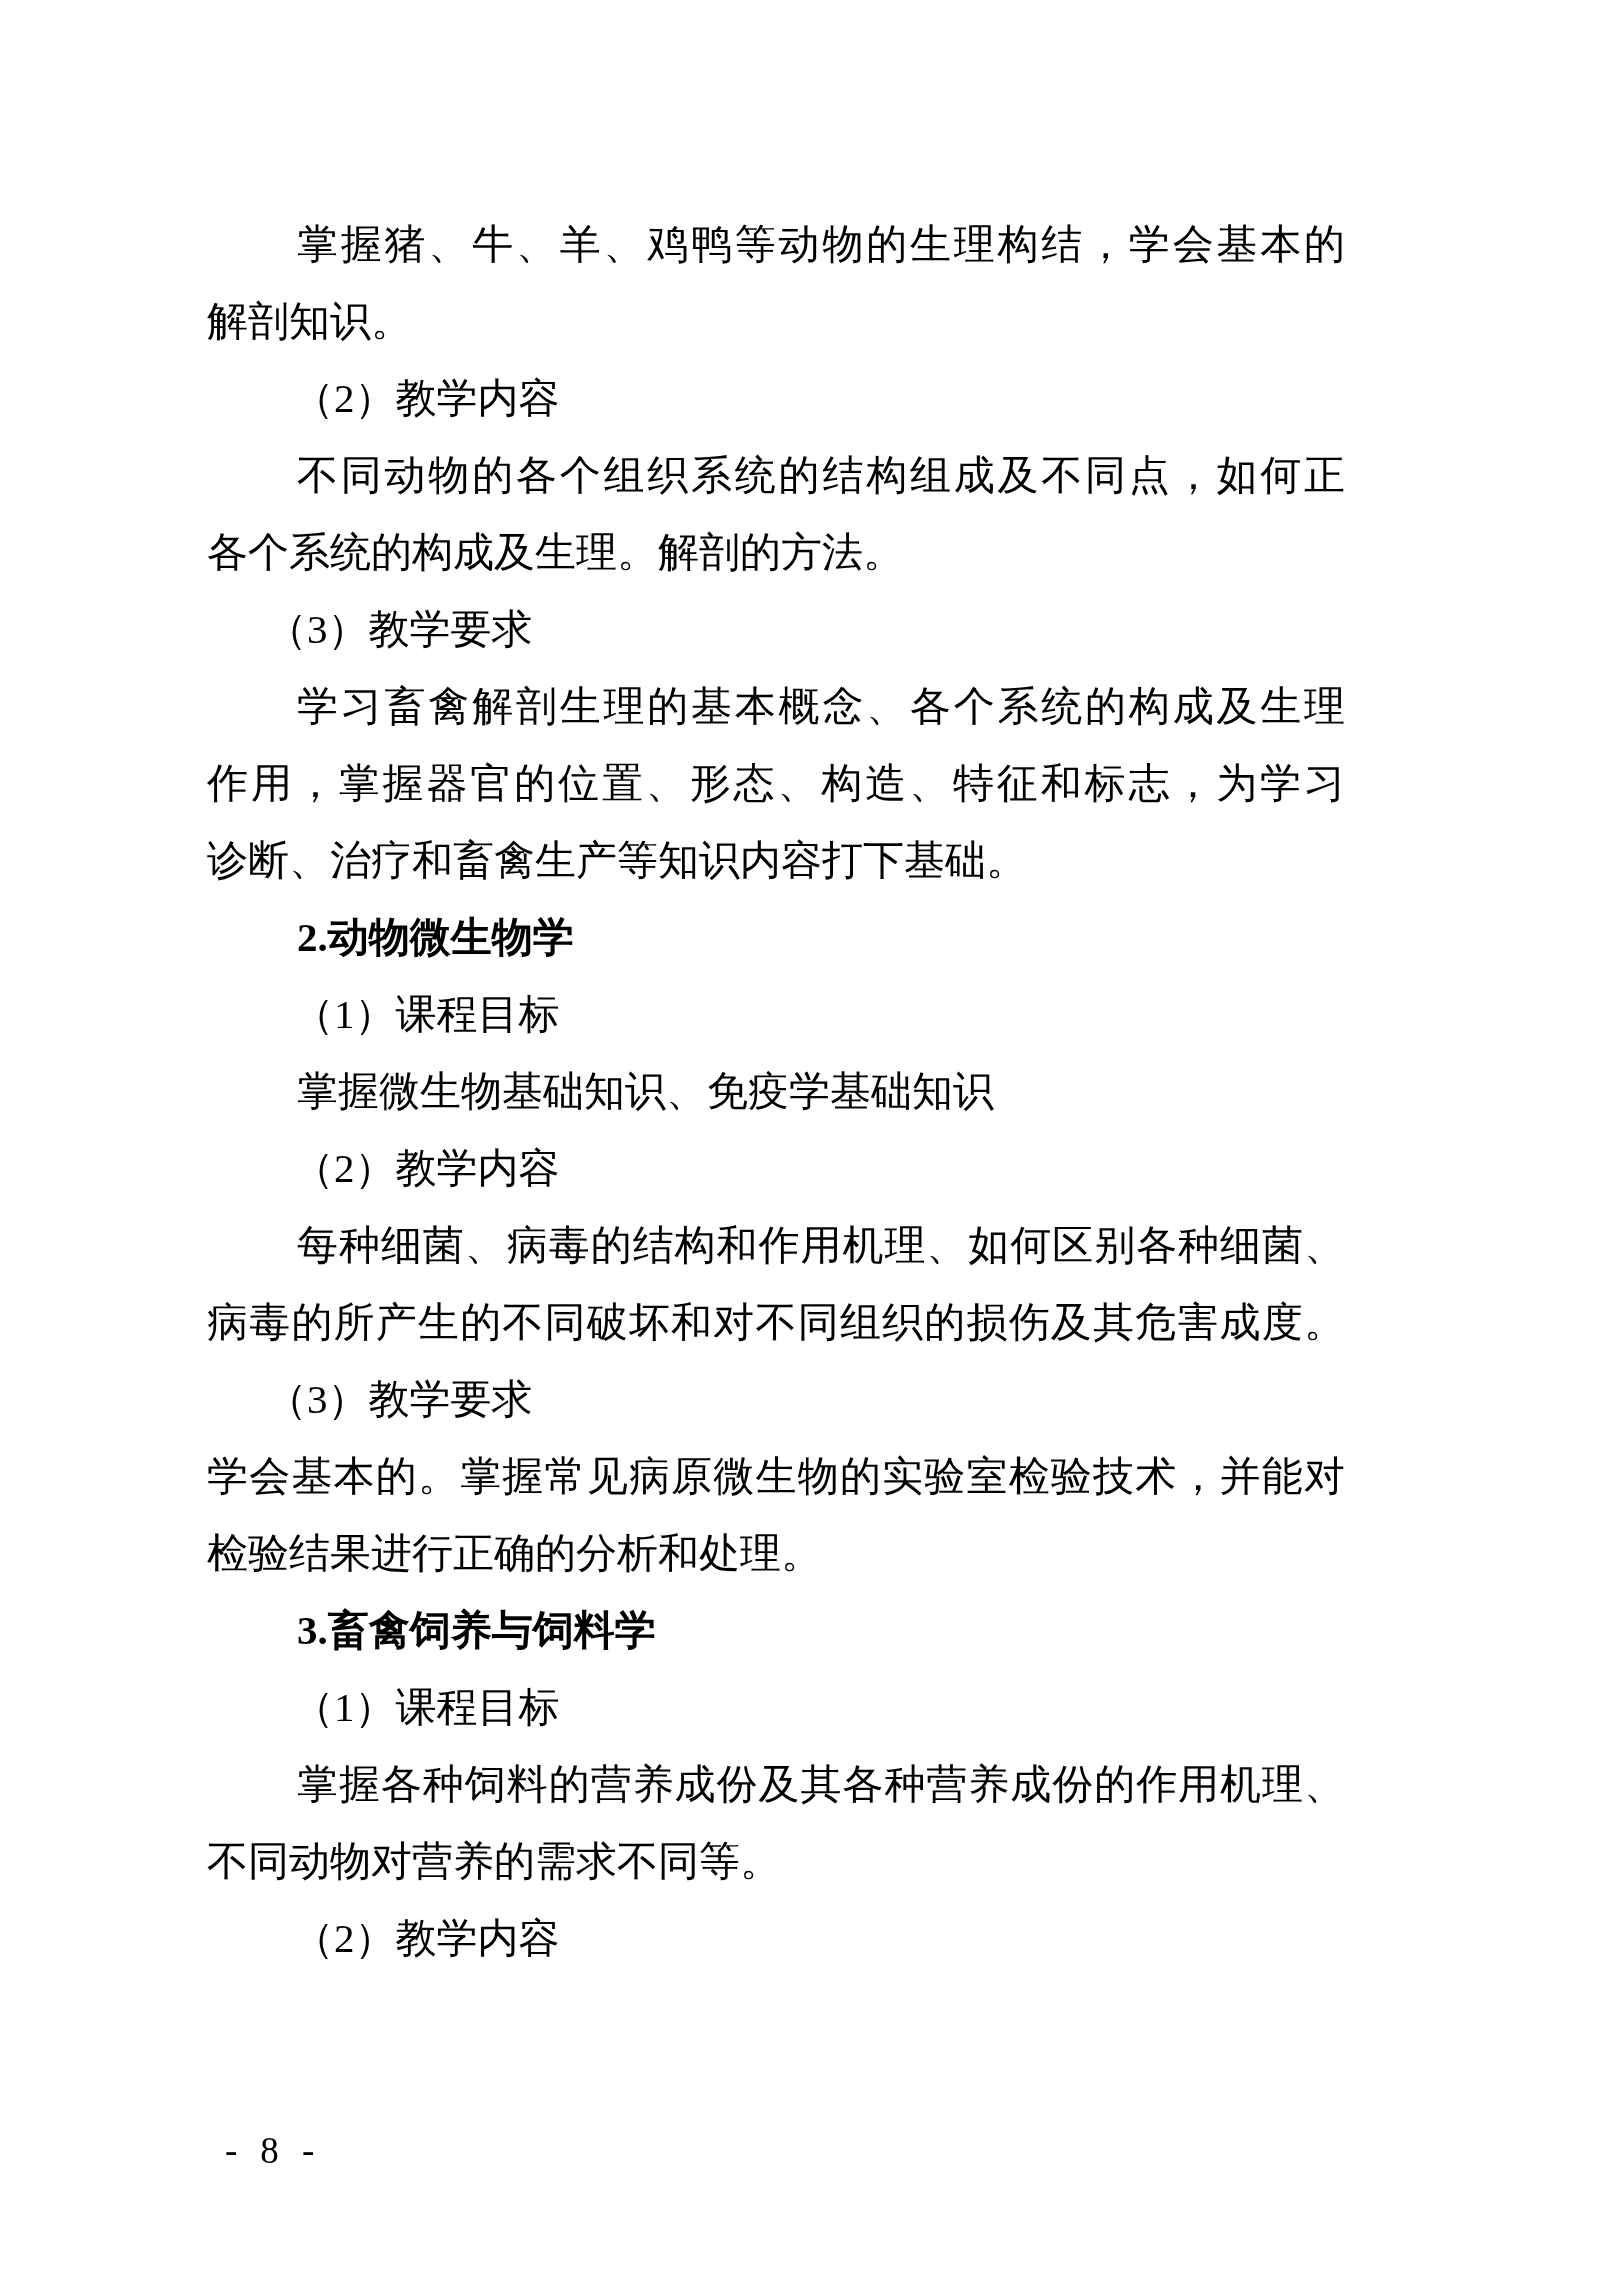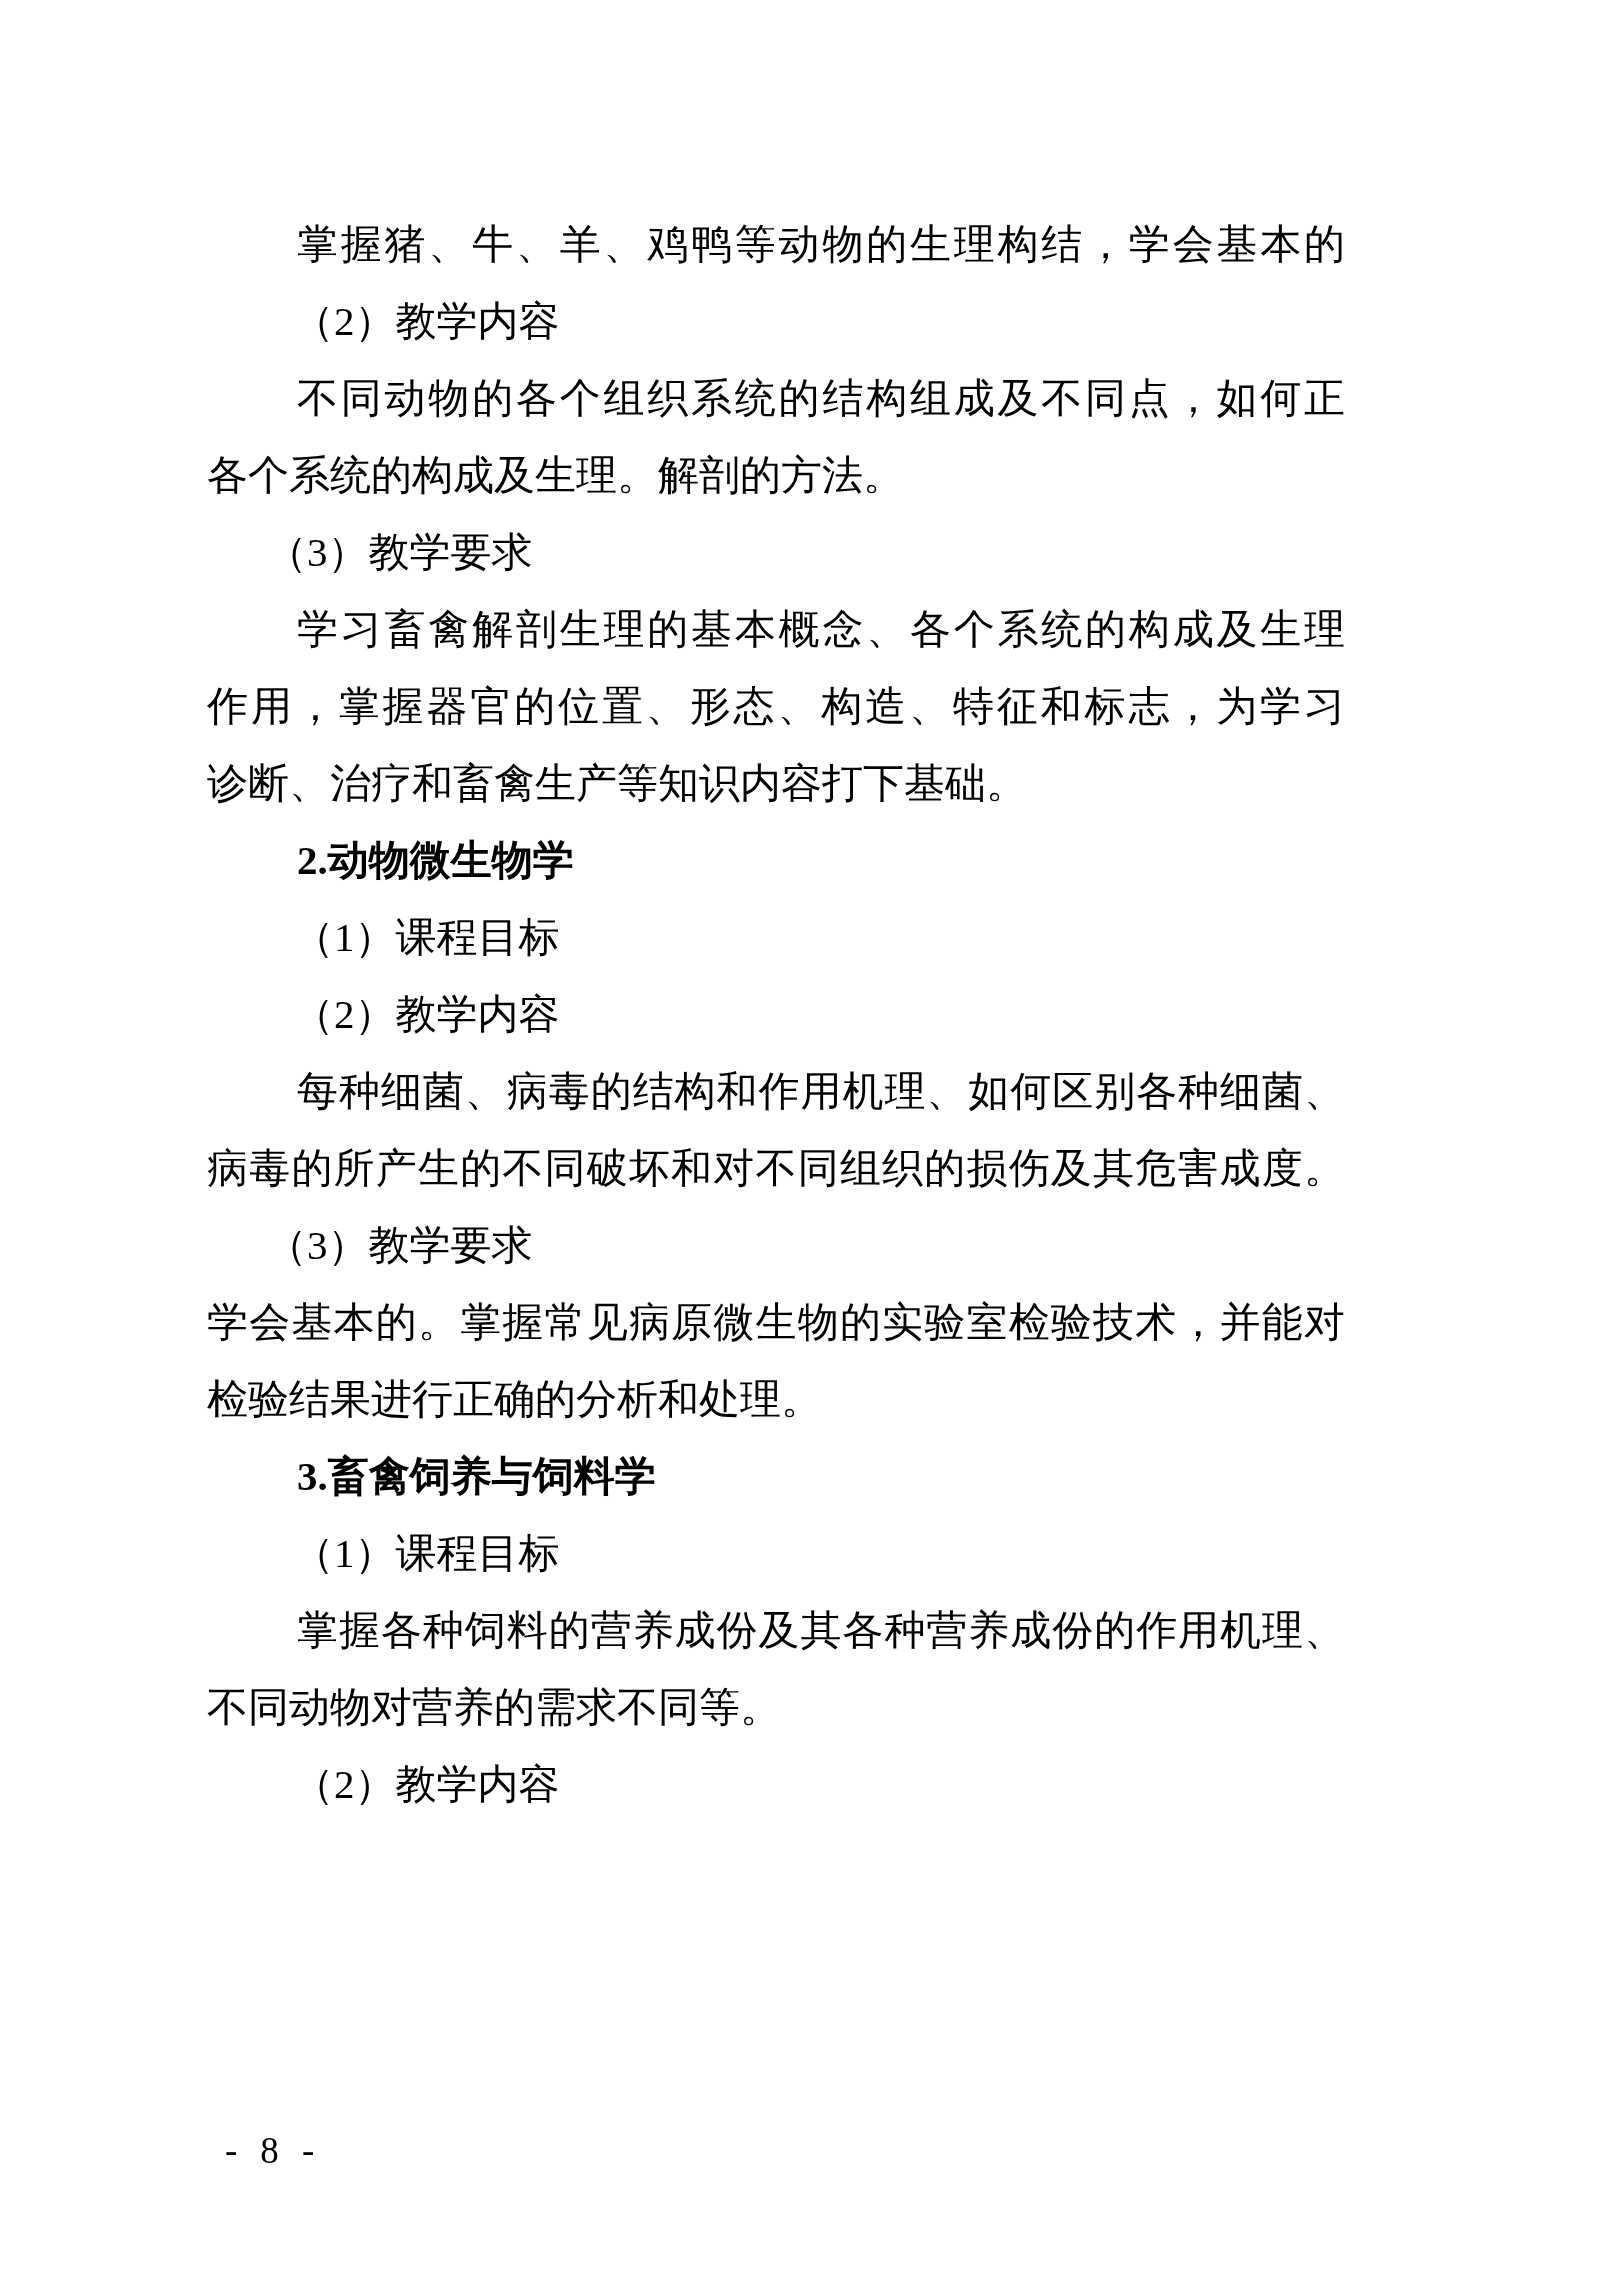--- a/index.html
+++ b/index.html
@@ -51,29 +51,31 @@
     letter-spacing: 6.9px;
     color: #000000;
   }
 </style>
 </head>
 <body>
 
 <div class="page">
   <div class="text-block">
     <div class="line i2 fill">掌握猪、牛、羊、鸡鸭等动物的生理构结，学会基本的</div>
+    <div class="line">解剖知识。</div>
     <div class="line ip2">（2）教学内容</div>
     <div class="line i2 fill">不同动物的各个组织系统的结构组成及不同点，如何正</div>
     <div class="line">各个系统的构成及生理。解剖的方法。</div>
     <div class="line ip3">（3）教学要求</div>
     <div class="line i2 fill">学习畜禽解剖生理的基本概念、各个系统的构成及生理</div>
     <div class="line fill">作用，掌握器官的位置、形态、构造、特征和标志，为学习</div>
     <div class="line">诊断、治疗和畜禽生产等知识内容打下基础。</div>
     <div class="line i2 b">2.动物微生物学</div>
     <div class="line ip2">（1）课程目标</div>
+    <div class="line i2">掌握微生物基础知识、免疫学基础知识</div>
     <div class="line ip2">（2）教学内容</div>
     <div class="line i2 fill">每种细菌、病毒的结构和作用机理、如何区别各种细菌、</div>
     <div class="line fill">病毒的所产生的不同破坏和对不同组织的损伤及其危害成度。</div>
     <div class="line ip3">（3）教学要求</div>
     <div class="line fill">学会基本的。掌握常见病原微生物的实验室检验技术，并能对</div>
     <div class="line">检验结果进行正确的分析和处理。</div>
     <div class="line i2 b">3.畜禽饲养与饲料学</div>
     <div class="line ip2">（1）课程目标</div>
     <div class="line i2 fill">掌握各种饲料的营养成份及其各种营养成份的作用机理、</div>
     <div class="line">不同动物对营养的需求不同等。</div>

